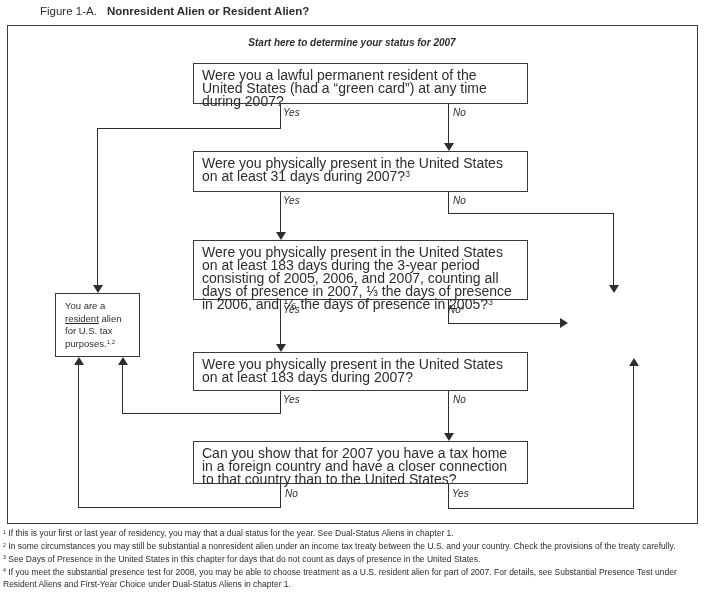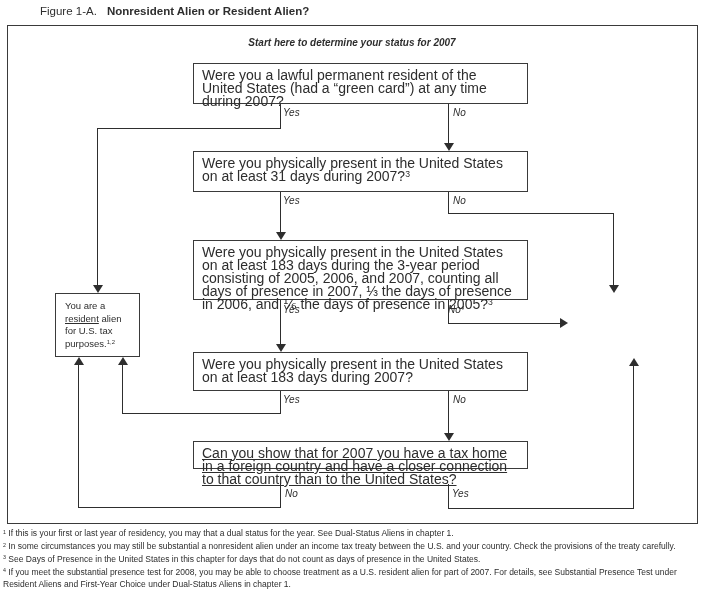--- a/index.html
+++ b/index.html
@@ -53,21 +53,21 @@
   </div>
 
   <div class="frame"></div>
 
   <div class="start-text">Start here to determine your status for 2007</div>
 
   <div class="qbox" style="left:193px;top:63px;width:335px;height:41px;"><span>Were you a lawful permanent resident of the United States (had a “green card”) at any time during 2007?</span></div>
   <div class="qbox" style="left:193px;top:151px;width:335px;height:41px;"><span>Were you physically present in the United States on at least 31 days during 2007?</span><span class="seg-sup">3</span></div>
   <div class="qbox" style="left:193px;top:240px;width:335px;height:60px;"><span>Were you physically present in the United States on at least 183 days during the 3-year period consisting of 2005, 2006, and 2007, counting all days of presence in 2007, ⅓ the days of presence in 2006, and ⅙ the days of presence in 2005?</span><span class="seg-sup">3</span></div>
   <div class="qbox" style="left:193px;top:352px;width:335px;height:39px;"><span>Were you physically present in the United States on at least 183 days during 2007?</span></div>
-  <div class="qbox" style="left:193px;top:441px;width:335px;height:28px;text-decoration:underline;"><span>Can you show that for 2007 you have a tax home in a foreign country and have a closer connection to that country than to the United States?</span></div>
+  <div class="qbox" style="left:193px;top:441px;width:335px;height:43px;"><span>Can you show that for 2007 you have a tax home in a foreign country and have a closer connection to that country than to the United States?</span></div>
 
   <div class="rbox" style="left:55px;top:293px;width:85px;height:64px;"><span>You are a </span><span class="seg-u">resident</span><span> alien for U.S. tax purposes.</span><span class="seg-sup">1,2</span></div>
 
   <div class="yn" style="left:283px;top:107px;">Yes</div>
   <div class="yn" style="left:453px;top:107px;">No</div>
   <div class="yn" style="left:283px;top:195px;">Yes</div>
   <div class="yn" style="left:453px;top:195px;">No</div>
   <div class="yn" style="left:283px;top:304px;">Yes</div>
   <div class="yn" style="left:448px;top:304px;"><span>No</span><span class="seg-sup">4</span></div>
   <div class="yn" style="left:283px;top:394px;">Yes</div>

